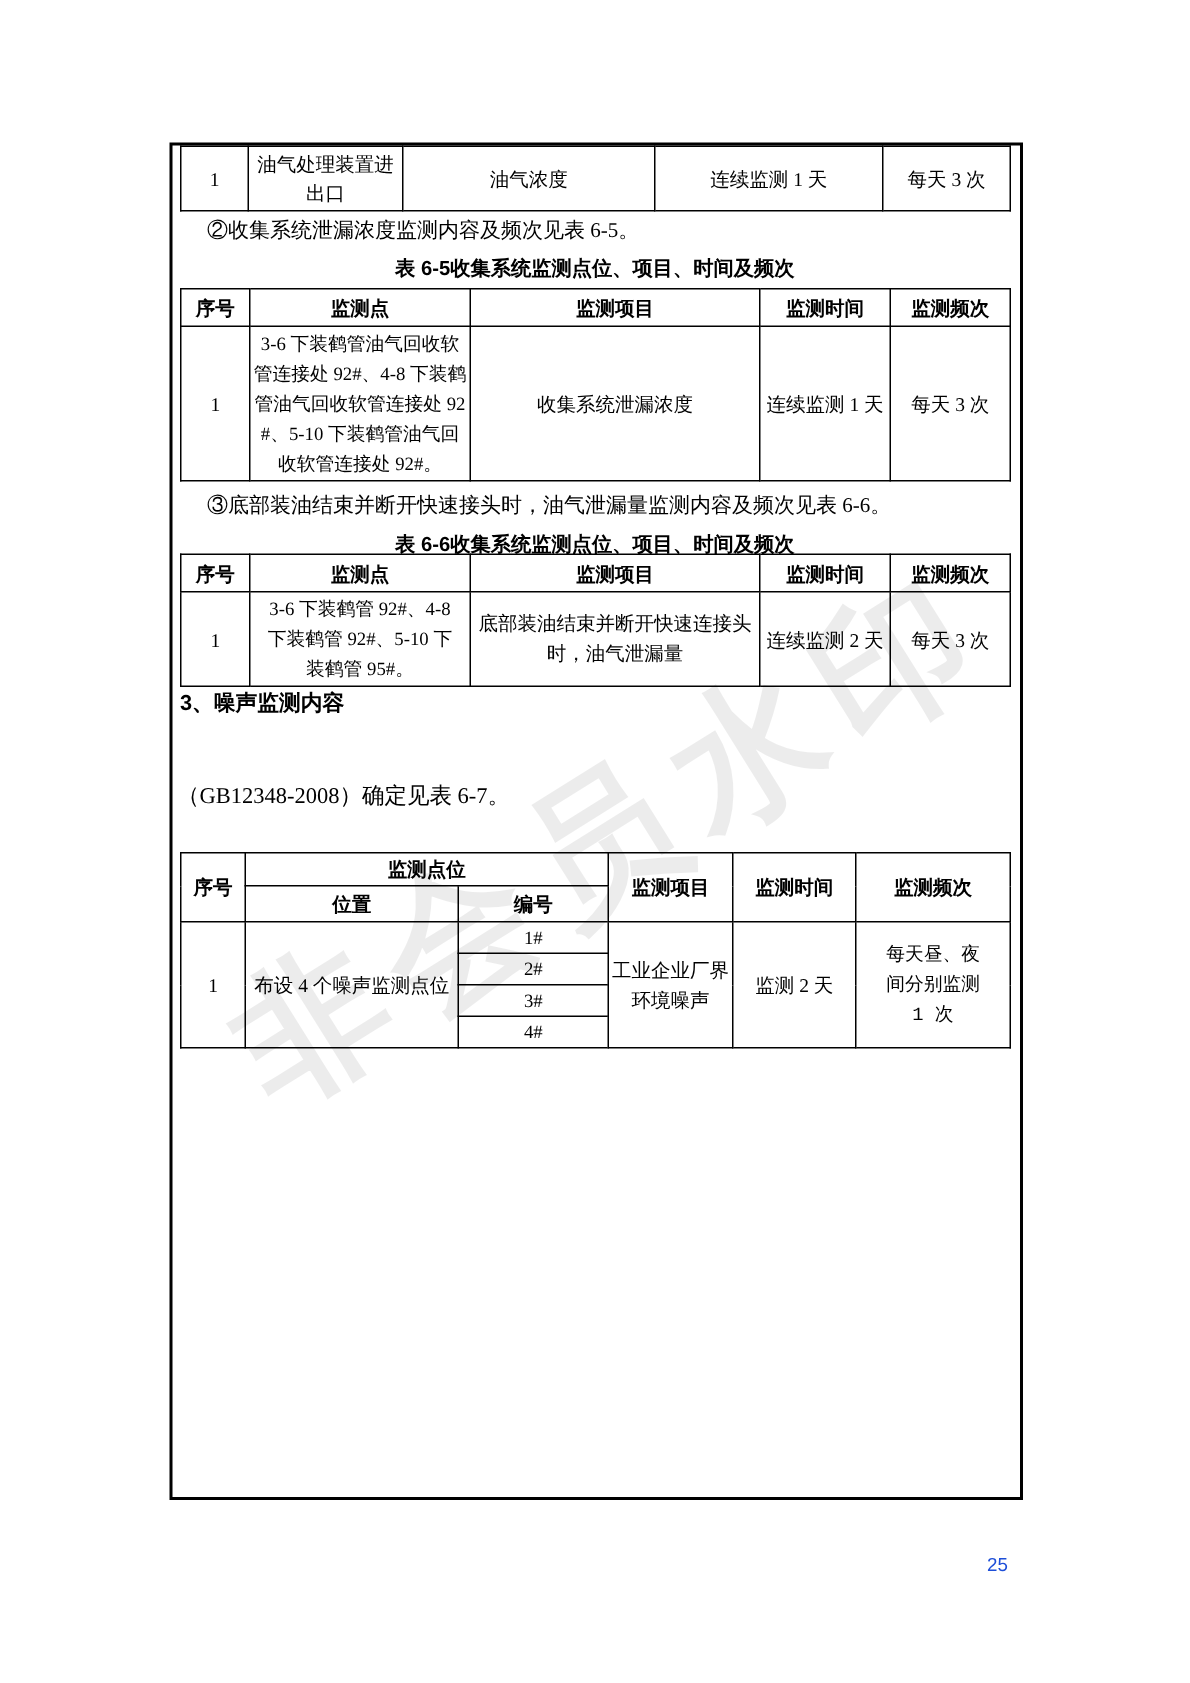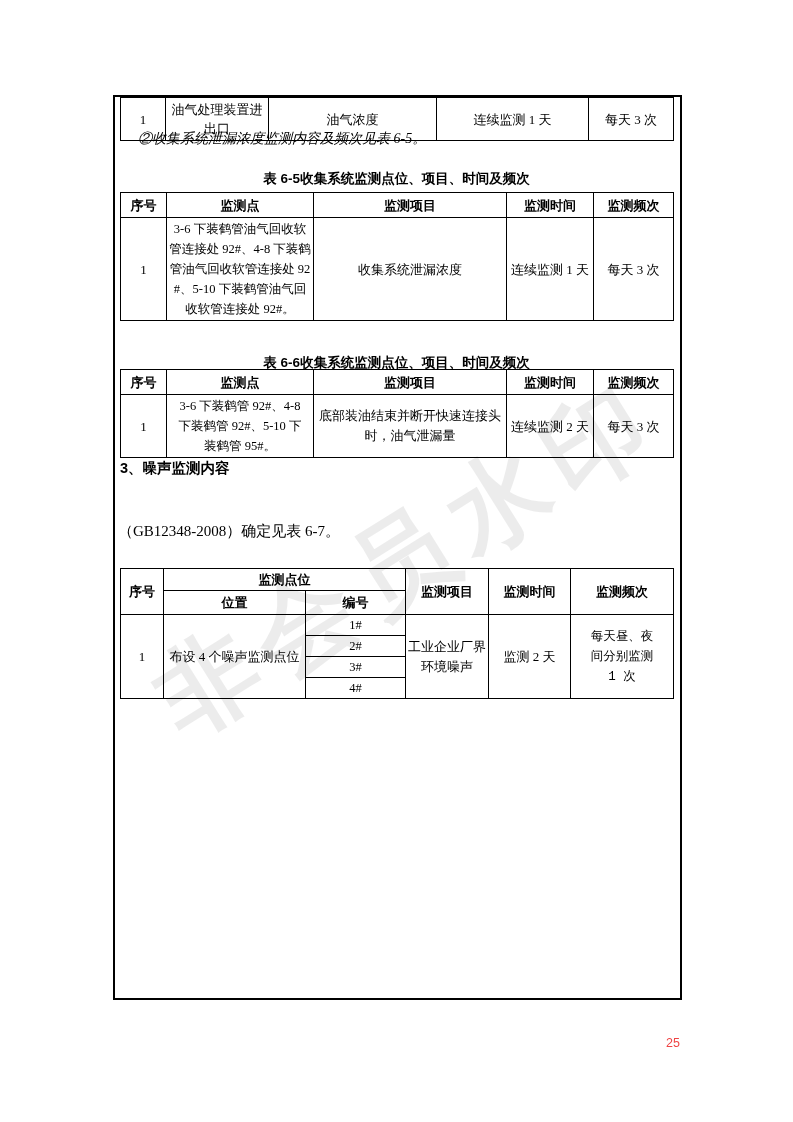--- a/index.html
+++ b/index.html
@@ -36,22 +36,22 @@
   }
   .pline2 { position:absolute; left:3px; width:558px; font-size:15px; line-height:22px; }
   .watermark {
     position:absolute; left:408px; top:560px;
     transform:translate(-50%,-50%) rotate(-32deg);
     font-family:"Liberation Sans", sans-serif; font-weight:bold;
     font-size:100px; letter-spacing:14px; white-space:nowrap;
     color:rgba(0,0,0,0.075); z-index:5; pointer-events:none;
   }
   .page-number {
-    position:absolute; left:650px; top:1036px; width:30px; text-align:right;
-    font-family:"Liberation Sans", sans-serif; font-size:12.5px; color:#ef4444;
+    position:absolute; left:650px; top:1036px; width:30px; text-align:center;
+    font-family:"Liberation Sans", sans-serif; font-size:12.5px; color:#1d4ed8;
   }
   .small-num { font-size:12.5px; }
 </style>
 </head>
 <body>
 
 <div class="page-box">
 
   <table style="top:0;">
     <colgroup>
@@ -65,21 +65,21 @@
         <tr style="height:43px">
       <td>1</td>
       <td>油气处理装置进出口</td>
       <td>油气浓度</td>
       <td>连续监测 1 天</td>
       <td>每天 3 次</td>
     </tr>
   </tbody>
     </table>
 
-  <div class="para" style="top:32px;font-style:italic;">②收集系统泄漏浓度监测内容及频次见表 6-5。</div>
+  <div class="para" style="top:48px;">②收集系统泄漏浓度监测内容及频次见表 6-5。</div>
 
   <div class="caption" style="top:73px;">
     <span class="cap-label">表 6-5</span><span>收集系统监测点位、项目、时间及频次</span>
   </div>
 
   <table style="top:95px;">
     <colgroup>
         <col style="width:46px">
         <col style="width:147px">
         <col style="width:193px">
@@ -97,20 +97,21 @@
     <tr style="height:103px">
       <td>1</td>
       <td style="line-height:20px; padding:0 2px; font-size:12.5px;">3-6 下装鹤管油气回收软管连接处 92#、4-8 下装鹤管油气回收软管连接处 92#、5-10 下装鹤管油气回收软管连接处 92#。</td>
       <td>收集系统泄漏浓度</td>
       <td>连续监测 1 天</td>
       <td>每天 3 次</td>
     </tr>
   </tbody>
     </table>
 
+  <div class="para" style="top:231px;">③底部装油结束并断开快速接头时，油气泄漏量监测内容及频次见表 6-6。</div>
 
   <div class="caption" style="top:257px;">
     <span class="cap-label">表 6-6</span><span>收集系统监测点位、项目、时间及频次</span>
   </div>
 
   <table style="top:272px;">
     <colgroup>
         <col style="width:46px">
         <col style="width:147px">
         <col style="width:193px">

